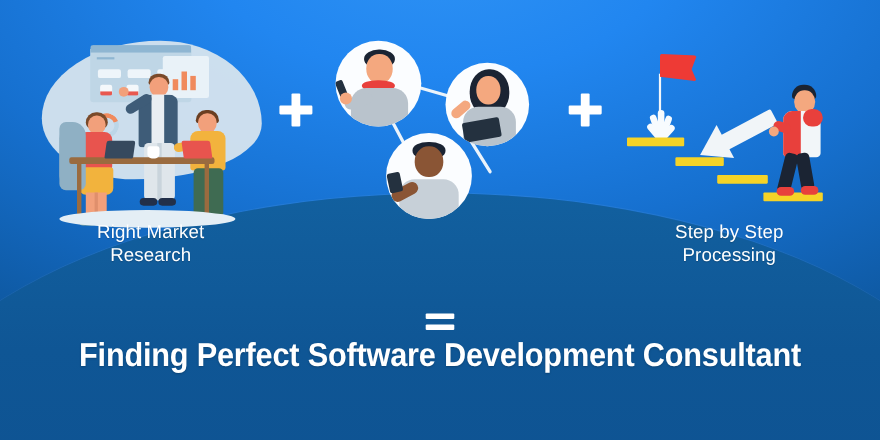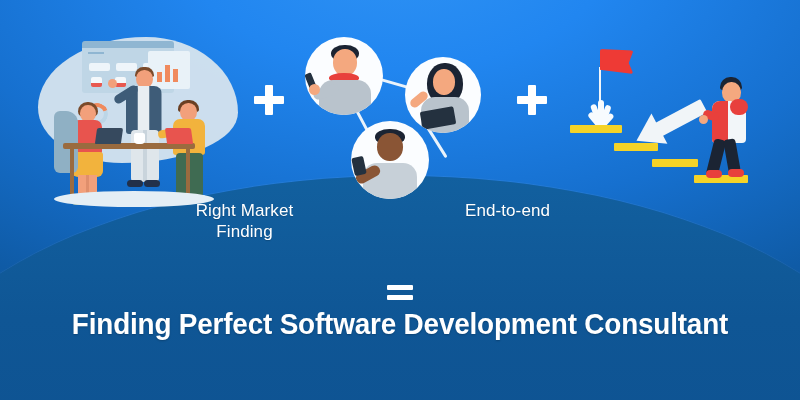--- a/index.html
+++ b/index.html
@@ -415,25 +415,28 @@
           <div class="wk-shoe2"></div>
         </div>
       </div>
     </div>
 
   </div>
 
   <div class="labels-row">
     <div class="label">
       <div>Right Market</div>
-      <div>Finding</div>
+      <div>Research</div>
     </div>
     <div class="label-gap"></div>
     <div class="label">
-      <div>End-to-end</div>
     </div>
     <div class="label-gap"></div>
+    <div class="label">
+      <div>Step by Step</div>
+      <div>Processing</div>
+    </div>
   </div>
 
   <div class="equals"></div>
   <div class="headline">Finding Perfect Software Development Consultant</div>
 
 </div>
 
 </body></html>

